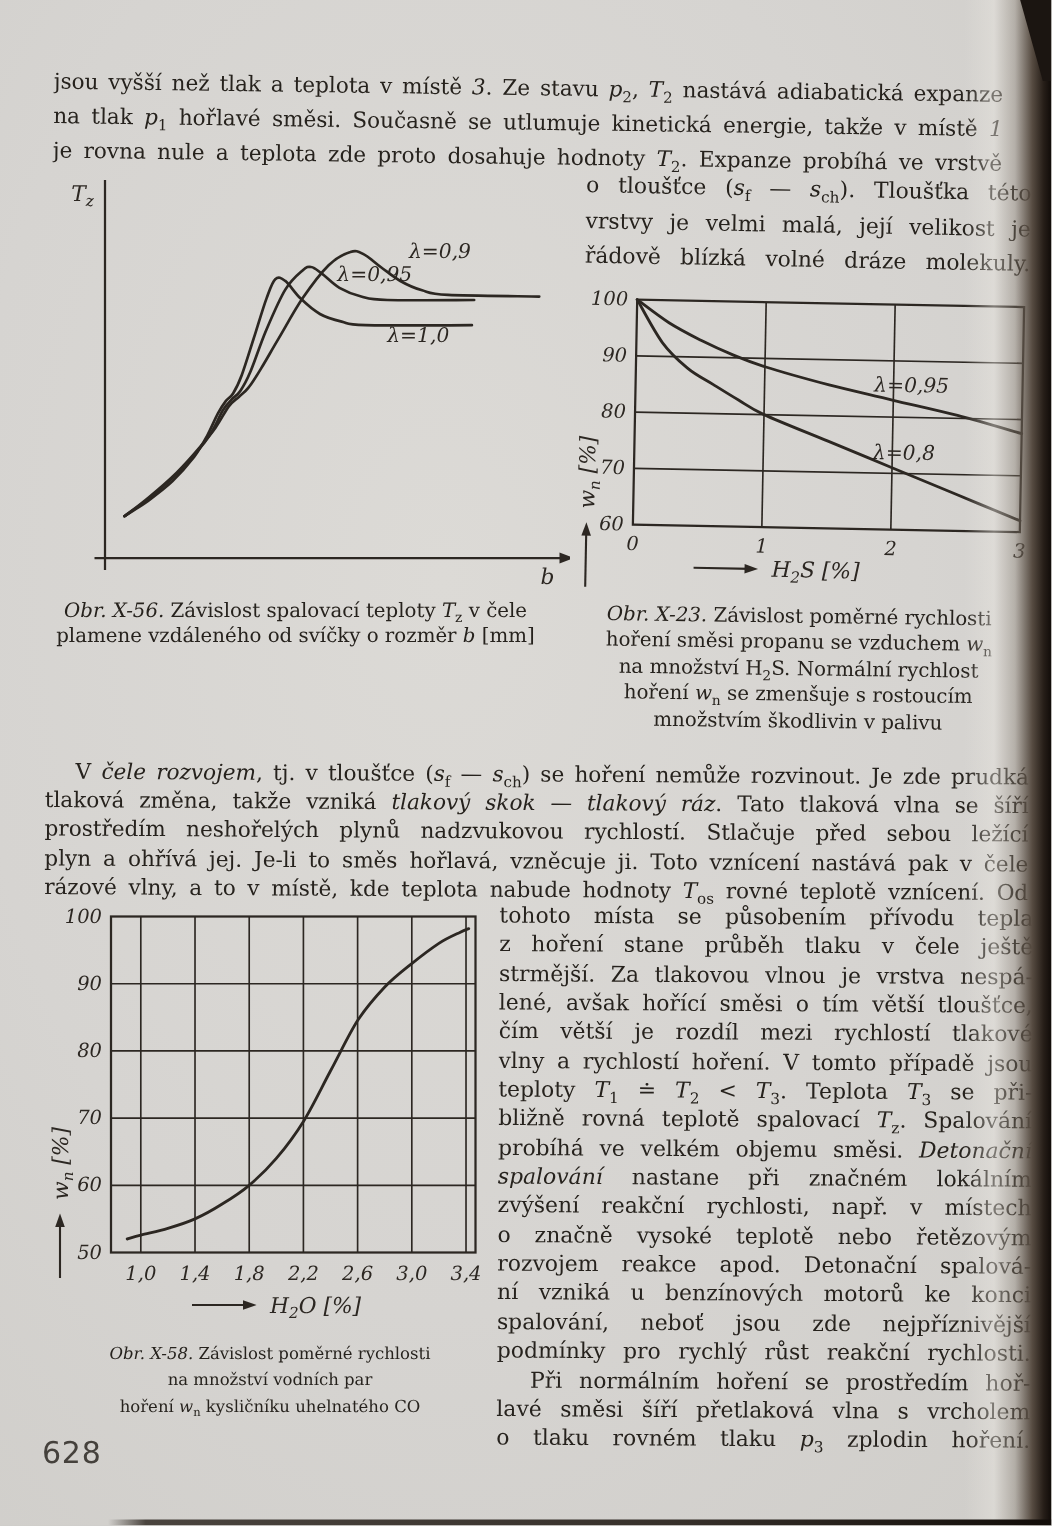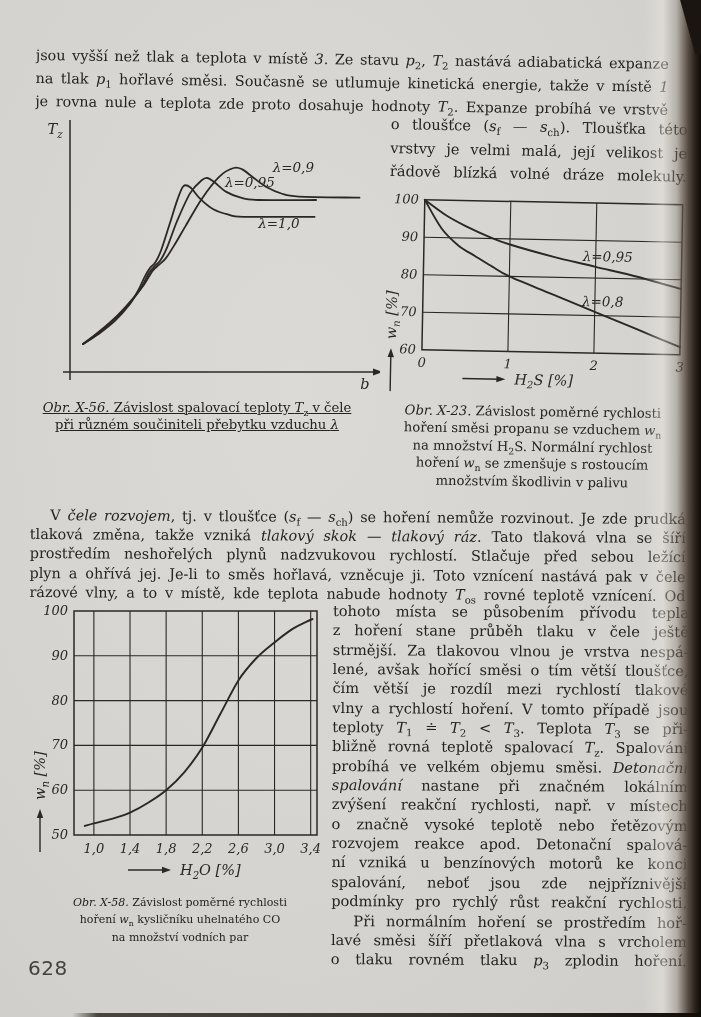--- a/index.html
+++ b/index.html
@@ -14,21 +14,21 @@
   i{font-style:italic;}
   sub{font-size:.7em;line-height:0;}
   .para-top{left:36px;top:44px;width:633px;font-size:14.4px;line-height:23px;}
   .para-top .line{height:23px;}
   .aside-top{left:391px;top:112px;width:297px;font-size:14.6px;line-height:23.5px;}
   .aside-top .line{height:23.5px;}
   .para-mid{left:30px;top:506px;width:656px;font-size:14.4px;line-height:19.2px;}
   .para-mid .line{height:19.2px;}
   .col-right{left:333px;top:601px;width:356px;font-size:14.6px;line-height:19.35px;}
   .col-right .line{height:19.35px;}
-  .cap56{left:32px;top:399px;width:330px;font-size:13.2px;line-height:17.4px;text-decoration:underline;}
+  .cap56{left:32px;top:399px;width:330px;font-size:13.2px;line-height:17.4px;}
   .cap57{left:380px;top:401px;width:306px;font-size:13.2px;line-height:17.4px;}
   .cap58{left:30px;top:894px;width:300px;font-size:11px;line-height:17.4px;}
   .page-num{left:28px;top:956px;font-family:"DejaVu Sans",sans-serif;font-size:20px;color:#45413c;letter-spacing:.5px;}
   .chart56{left:28px;top:112px;}
   .chart57{left:385px;top:189px;}
   .chart58{left:27px;top:602px;}
   .tilt-a{transform:rotate(.8deg);transform-origin:0 0;}
   .tilt-b{transform:rotate(1.1deg);transform-origin:0 0;}
   .tilt-c{transform:rotate(.35deg);transform-origin:0 0;}
   
@@ -106,21 +106,21 @@
         <g transform="translate(14,150) rotate(-90)">
           <line x1="-52" y1="-5" x2="-14" y2="-5" stroke="#2c2722" stroke-width="1.4"></line>
           <path d="M-9,-5 l-9,-3.2 l0,6.4 Z" fill="#2c2722"></path>
           <text x="0" y="0" class="ax-label" text-anchor="start"><tspan>w</tspan><tspan dy="3.5" font-size="70%">n</tspan><tspan dy="-3.5"> [%]</tspan></text>
         </g>
       </g>
     </svg>
 
   <div class="abs caption cap56">
       <div class="line"><i>Obr. X-56.</i> Závislost spalovací teploty <i>T</i><sub>z</sub> v čele</div>
-      <div class="line">při různém součiniteli přebytku vzduchu <i>λ</i></div>
+      <div class="line">plamene vzdáleného od svíčky o rozměr <i>b</i> [mm]</div>
     </div>
   <div class="abs caption cap57 tilt-a">
       <div class="line"><i>Obr. X-23.</i> Závislost poměrné rychlosti</div>
       <div class="line">hoření směsi propanu se vzduchem <i>w</i><sub>n</sub></div>
       <div class="line">na množství H<sub>2</sub>S. Normální rychlost</div>
       <div class="line">hoření <i>w</i><sub>n</sub> se zmenšuje s rostoucím</div>
       <div class="line">množstvím škodlivin v palivu</div>
     </div>
 
   <div class="abs para para-mid tilt-c">
@@ -166,22 +166,22 @@
         <text x="153" y="273" class="ax-label" text-anchor="start"><tspan>H</tspan><tspan dy="3.5" font-size="70%">2</tspan><tspan dy="-3.5">O [%]</tspan></text>
         <g transform="translate(18,198) rotate(-90)">
           <line x1="-52" y1="-5" x2="-14" y2="-5" stroke="#2c2722" stroke-width="1.4"></line>
           <path d="M-9,-5 l-9,-3.2 l0,6.4 Z" fill="#2c2722"></path>
           <text x="0" y="0" class="ax-label" text-anchor="start"><tspan>w</tspan><tspan dy="3.5" font-size="70%">n</tspan><tspan dy="-3.5"> [%]</tspan></text>
         </g>
       </g>
     </svg>
   <div class="abs caption cap58">
       <div class="line"><i>Obr. X-58.</i> Závislost poměrné rychlosti</div>
+      <div class="line">na množství vodních par</div>
       <div class="line">hoření <i>w</i><sub>n</sub> kysličníku uhelnatého CO</div>
-      <div class="line">na množství vodních par</div>
     </div>
 
   <div class="abs para col-right tilt-c">
       <div class="line">tohoto místa se působením přívodu tepla</div>
       <div class="line">z hoření stane průběh tlaku v čele ještě</div>
       <div class="line">strmější. Za tlakovou vlnou je vrstva nespá-</div>
       <div class="line">lené, avšak hořící směsi o tím větší tloušťce,</div>
       <div class="line">čím větší je rozdíl mezi rychlostí tlakové</div>
       <div class="line">vlny a rychlostí hoření. V tomto případě jsou</div>
       <div class="line">teploty <i>T</i><sub>1</sub> ≐ <i>T</i><sub>2</sub> &lt; <i>T</i><sub>3</sub>. Teplota <i>T</i><sub>3</sub> se při-</div>

